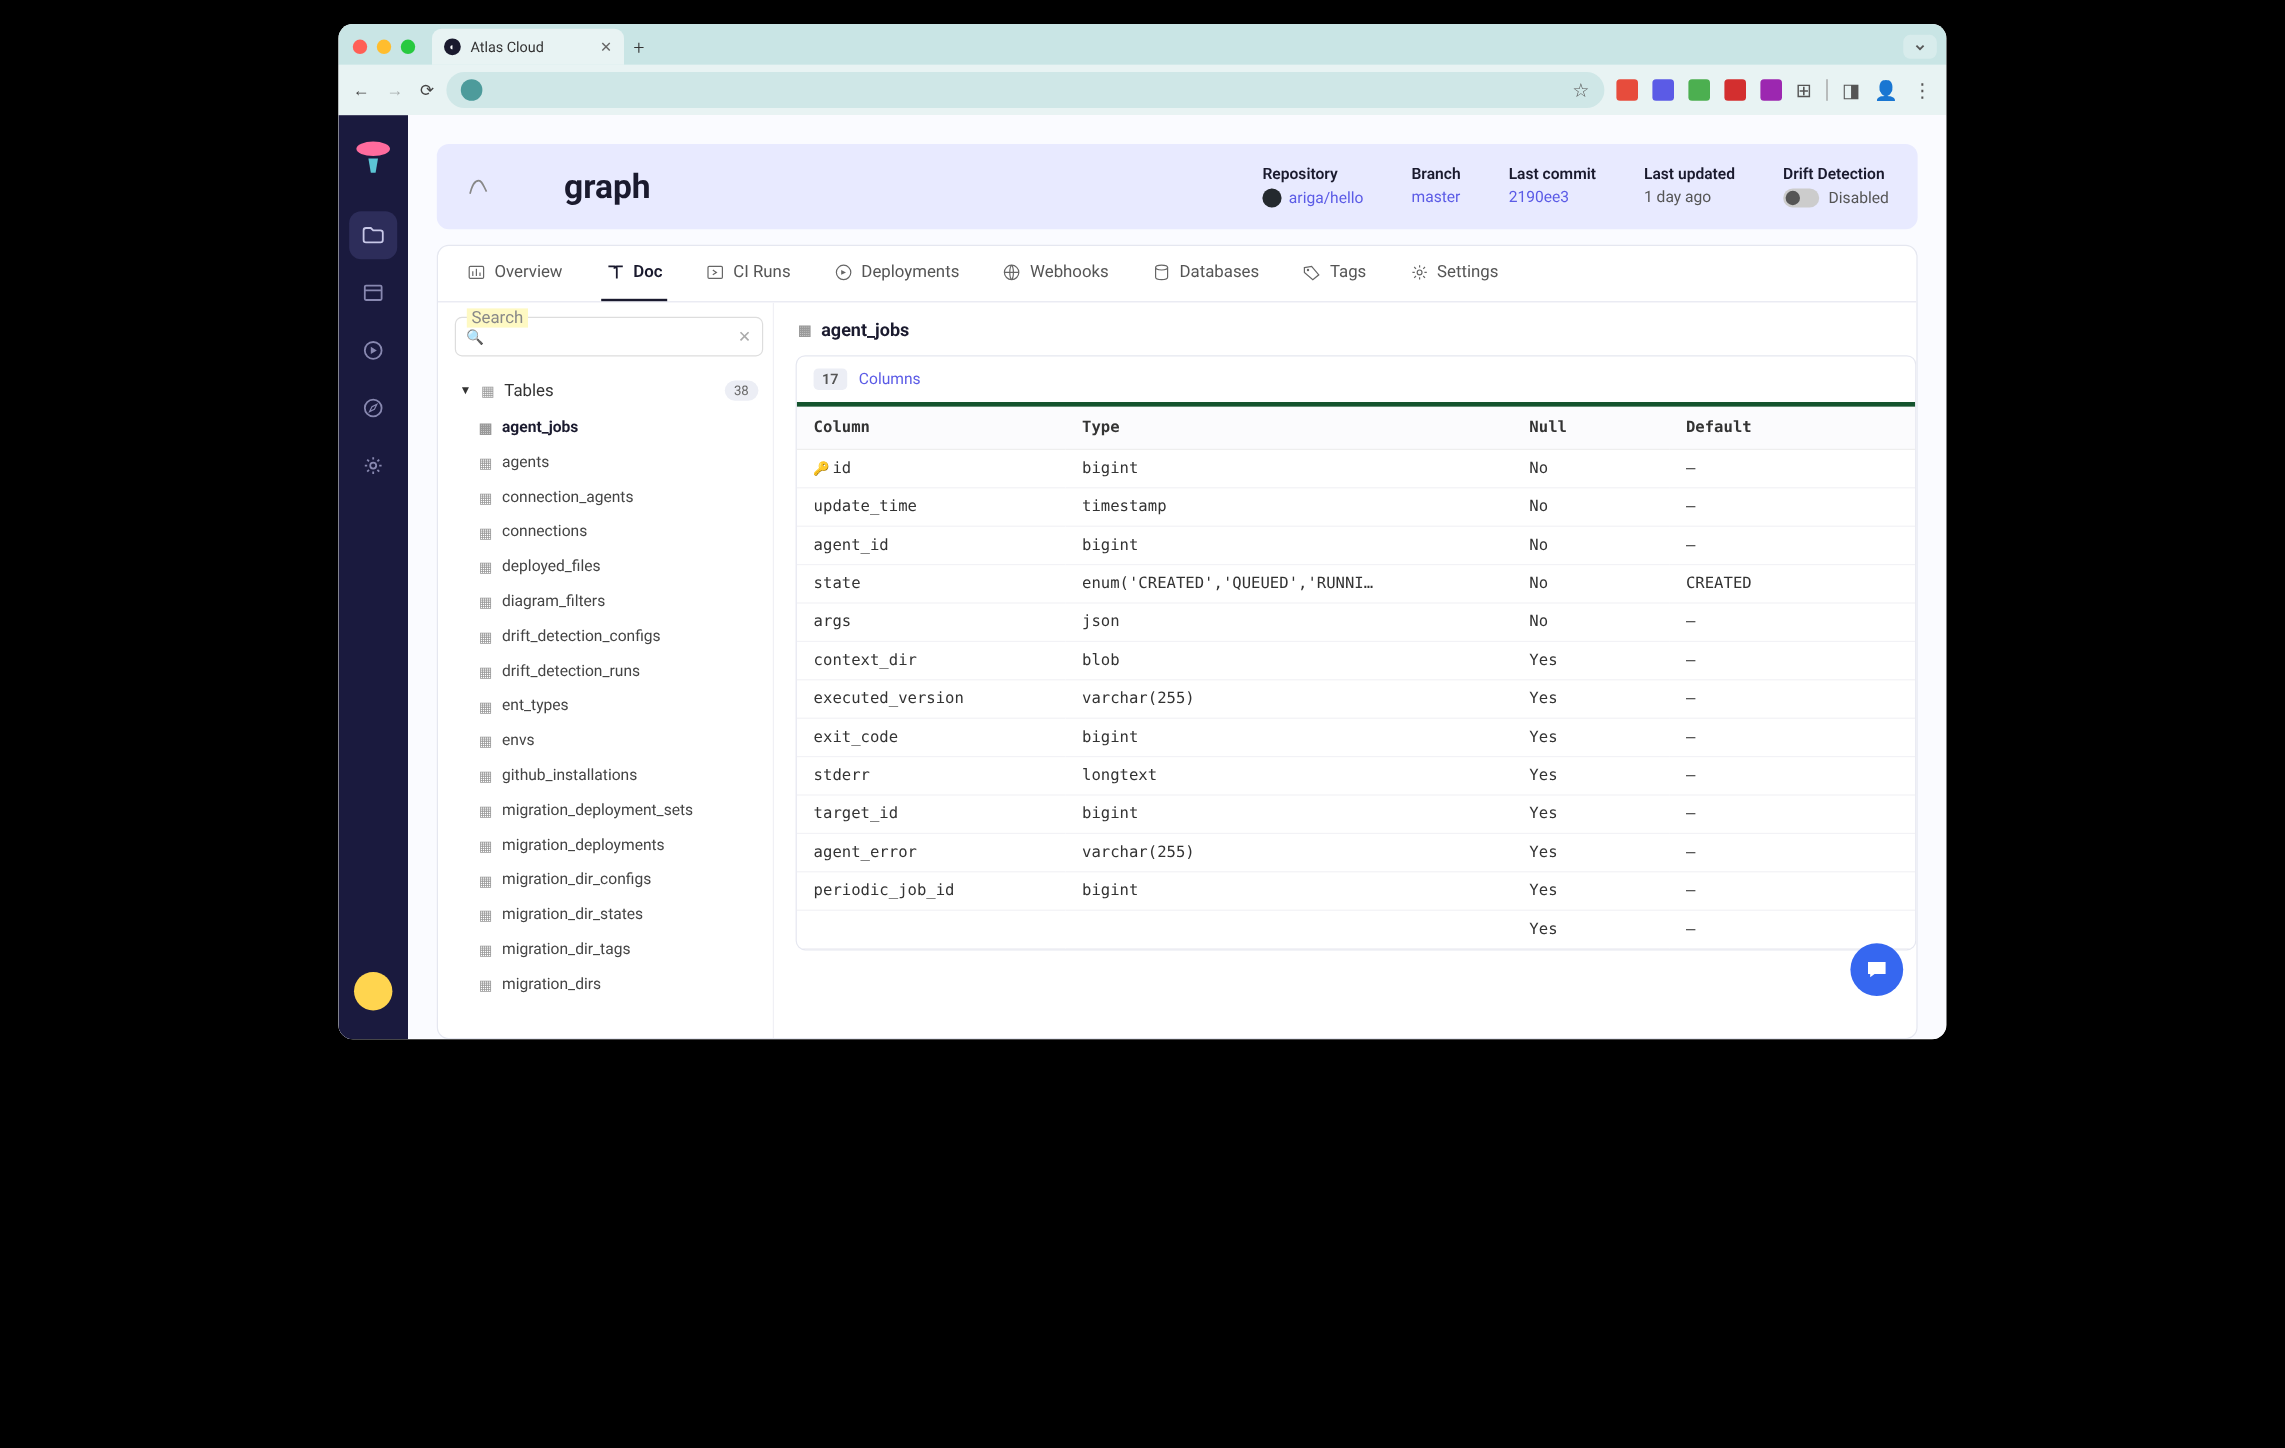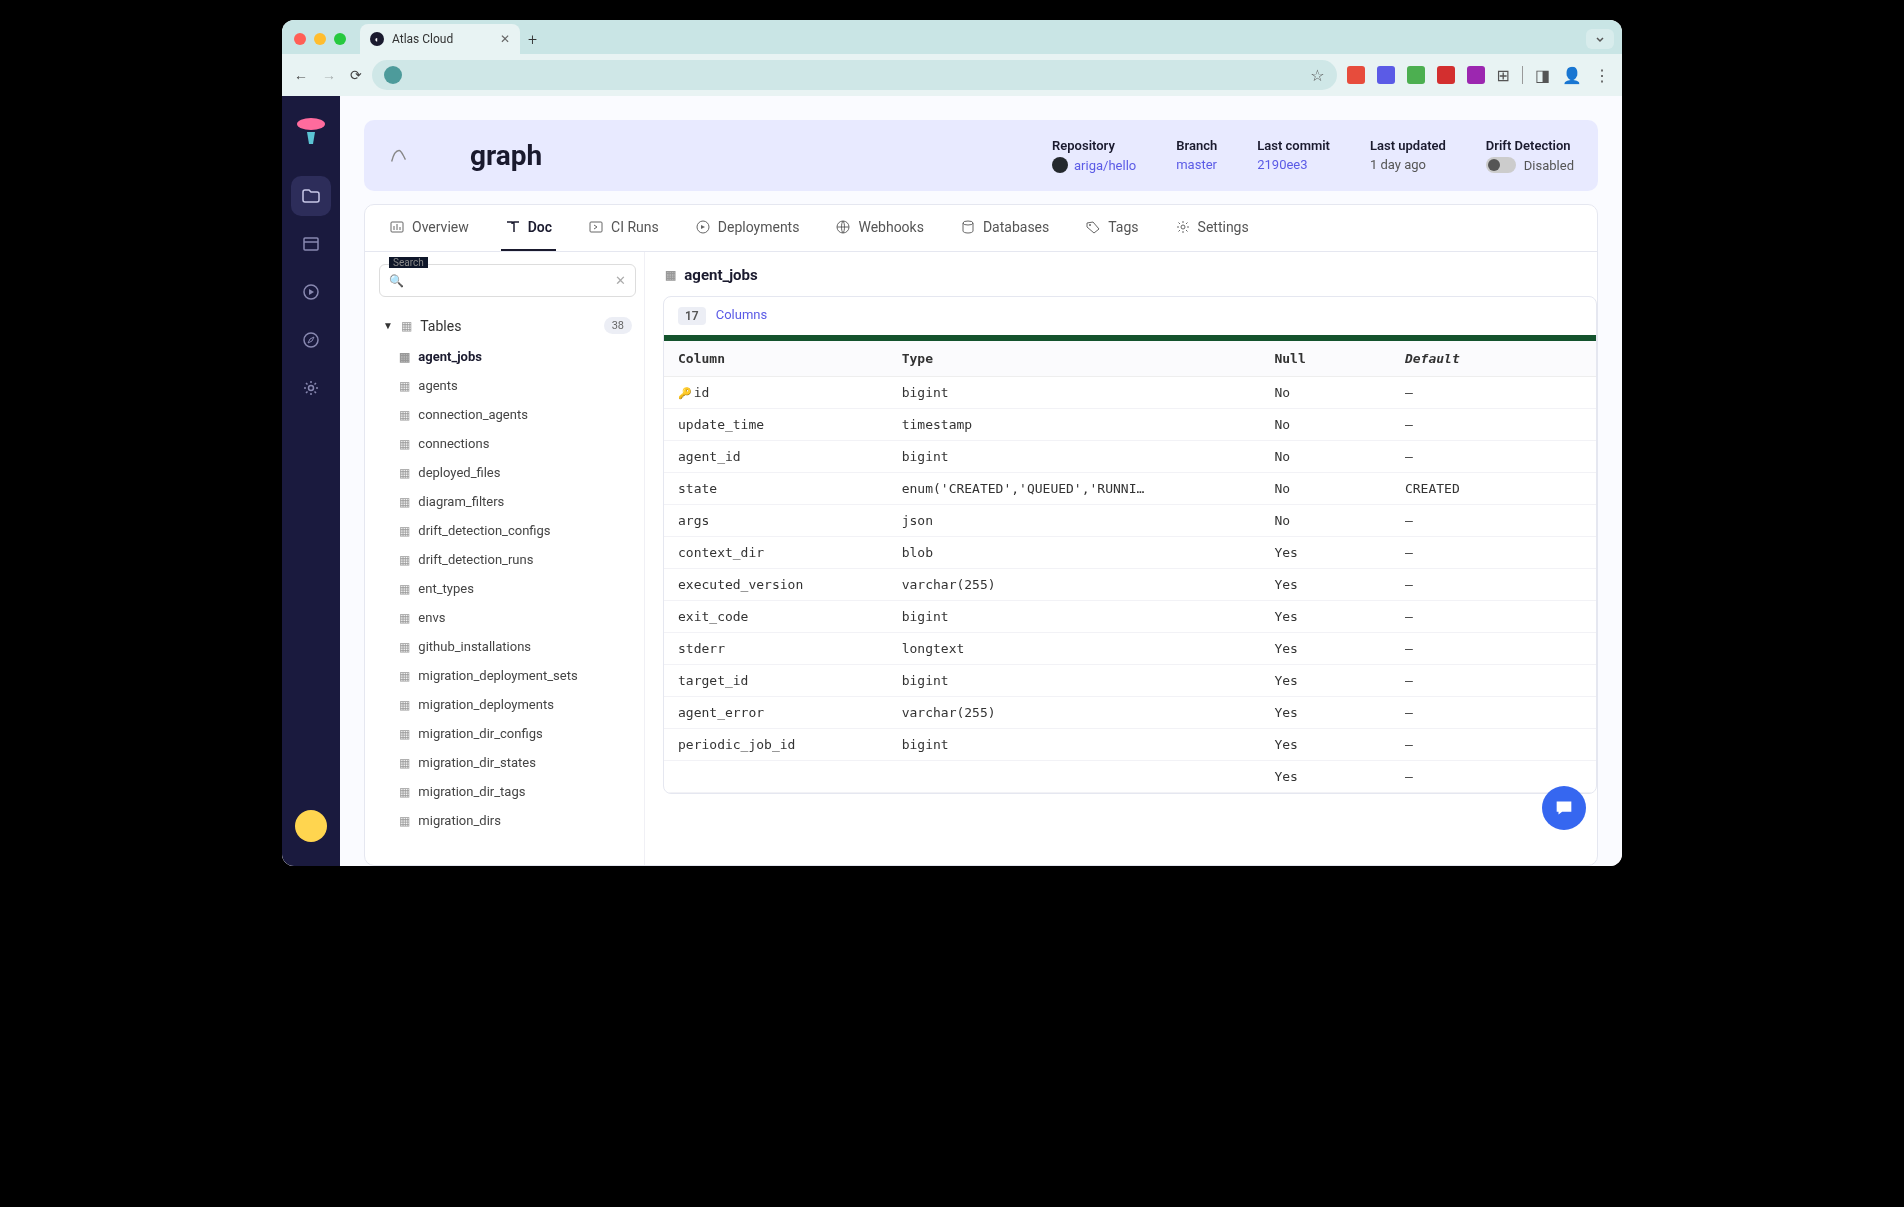--- a/index.html
+++ b/index.html
@@ -91,43 +91,43 @@
   flex:1;display:flex;flex-direction:column;overflow:hidden;
 }
 .tabs-row{display:flex;gap:28px;padding:0 20px;border-bottom:1px solid #e5e7f0;}
 .tab-item{display:flex;align-items:center;gap:7px;padding:14px 4px;color:#555;font-size:14px;border-bottom:2px solid transparent;}
 .tab-item.active{color:#1a1a2e;font-weight:600;border-bottom-color:#1a1a2e;}
 .tab-ico{width:16px;height:16px;display:inline-flex;align-items:center;justify-content:center;}
 
 .doc-body{flex:1;display:flex;overflow:hidden;}
 .doc-sidebar{width:280px;padding:12px 8px 0 14px;border-right:1px solid #f0f0f5;overflow-y:auto;}
 .search-wrap{position:relative;margin-bottom:12px;}
-.search-label{position:absolute;top:-7px;left:10px;background:#0f172a;padding:0 4px;font-size:10px;color:#888;}
+.search-label{position:absolute;top:-7px;left:10px;background:#fef9c3;padding:0 4px;font-size:14px;color:#888;}
 .search-input{width:100%;border:1px solid #ddd;border-radius:6px;padding:8px 30px 8px 28px;font-size:13px;}
 .search-ico{position:absolute;left:10px;top:10px;color:#aaa;font-size:12px;}
 .search-x{position:absolute;right:10px;top:9px;color:#aaa;font-size:13px;}
 .tree-header{display:flex;align-items:center;gap:8px;padding:8px 4px;font-size:14px;color:#333;}
 .tree-chev{font-size:10px;}
 .tree-count{margin-left:auto;background:#eceef5;border-radius:10px;padding:2px 8px;font-size:11px;color:#666;}
 .tree-list{padding-left:14px;}
 .tree-item{display:flex;align-items:center;gap:8px;padding:7px 6px;font-size:13px;color:#444;border-radius:4px;}
 .tree-item.selected{font-weight:700;color:#1a1a2e;}
 .tbl-ico{color:#999;font-size:12px;}
 
 .doc-detail{flex:1;padding:14px 0 0 18px;overflow-y:auto;}
 .detail-title{display:flex;align-items:center;gap:8px;font-size:15px;font-weight:700;color:#1a1a2e;padding:0 0 12px 2px;}
 .section{border:1px solid #e5e7f0;border-radius:8px;overflow:hidden;}
-.section-head{display:flex;gap:10px;padding:10px 14px;border-bottom:6px solid #14532d;}
+.section-head{display:flex;align-items:center;gap:10px;padding:10px 14px;border-bottom:4px solid #14532d;}
 .pill{background:#eceef5;border-radius:4px;padding:2px 7px;font-size:12px;font-weight:600;color:#555;}
 .section-title{color:#5b5be6;font-size:13px;font-weight:400;}
 table.cols{width:100%;border-collapse:collapse;font-family:ui-monospace,Menlo,Consolas,monospace;font-size:13px;}
 table.cols th{text-align:left;padding:10px 14px;background:#fbfbfd;border-bottom:1px solid #eee;font-weight:700;color:#333;}
 table.cols td{padding:8px 14px;border-bottom:1px solid #f2f2f6;color:#333;}
 .key-ico{color:#999;font-size:11px;margin-right:2px;}
-.col-name{width:24%;} .col-type{width:40%;} .col-null{width:14%;} .col-def{width:22%;font-style:italic;}
+.col-name{width:24%;} .col-type{width:40%;} .col-null{width:14%;} .col-def{width:22%;}
 .type-cell{white-space:nowrap;overflow:hidden;text-overflow:ellipsis;max-width:250px;}
 
 .chat-fab{position:absolute;right:36px;bottom:36px;width:44px;height:44px;border-radius:50%;background:#3667f0;display:flex;align-items:center;justify-content:center;color:#fff;}
 .screenshot{position:relative;}
 svg{display:block;}
 </style>
 </head>
 <body>
 
 <div class="screenshot">

